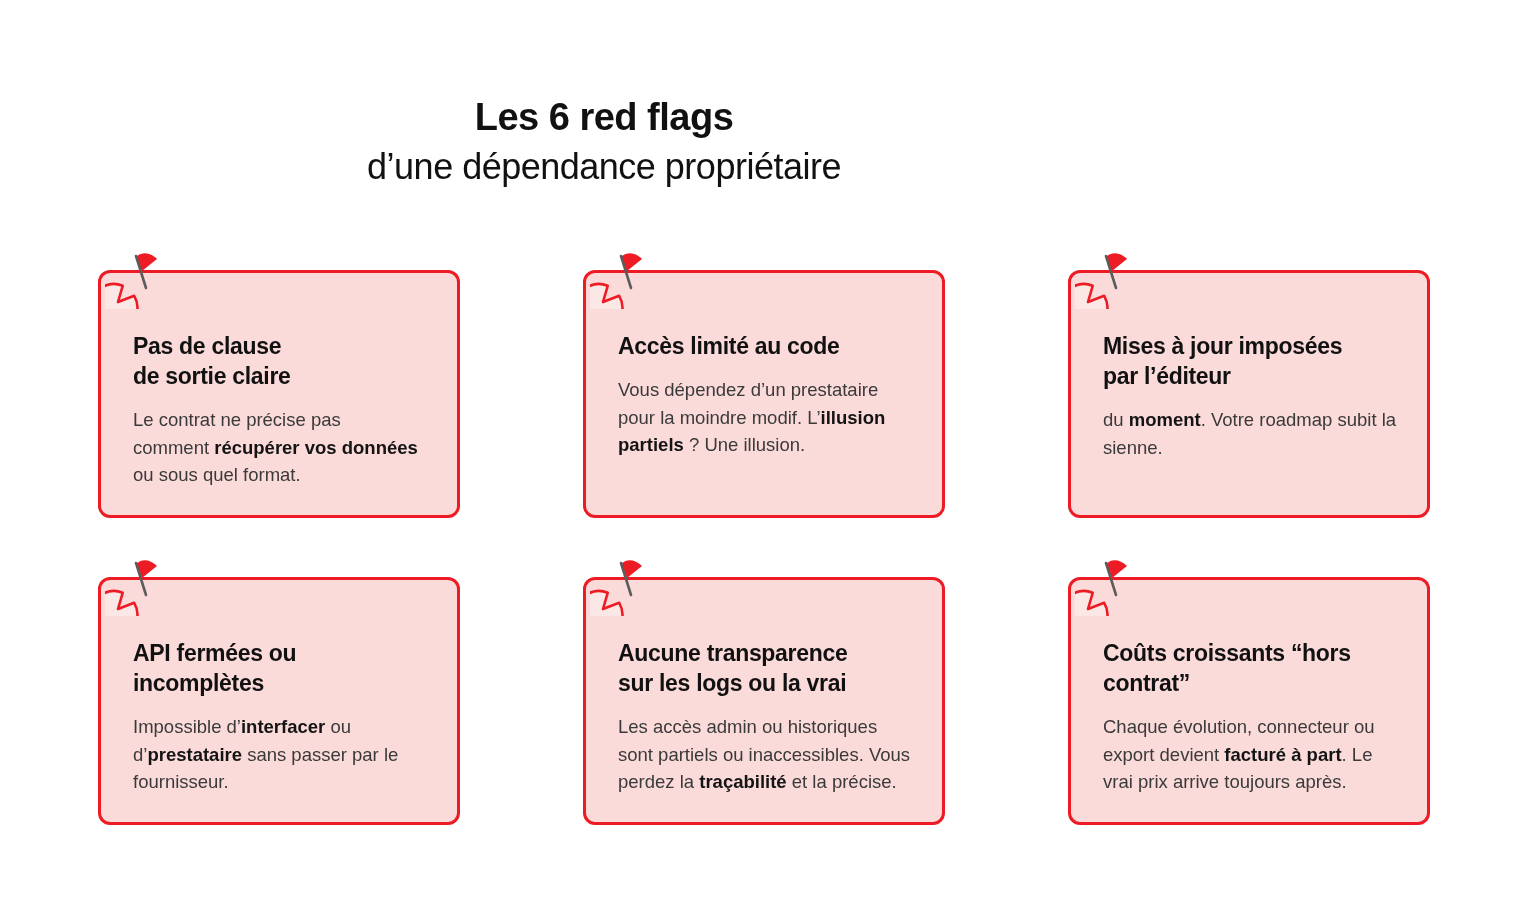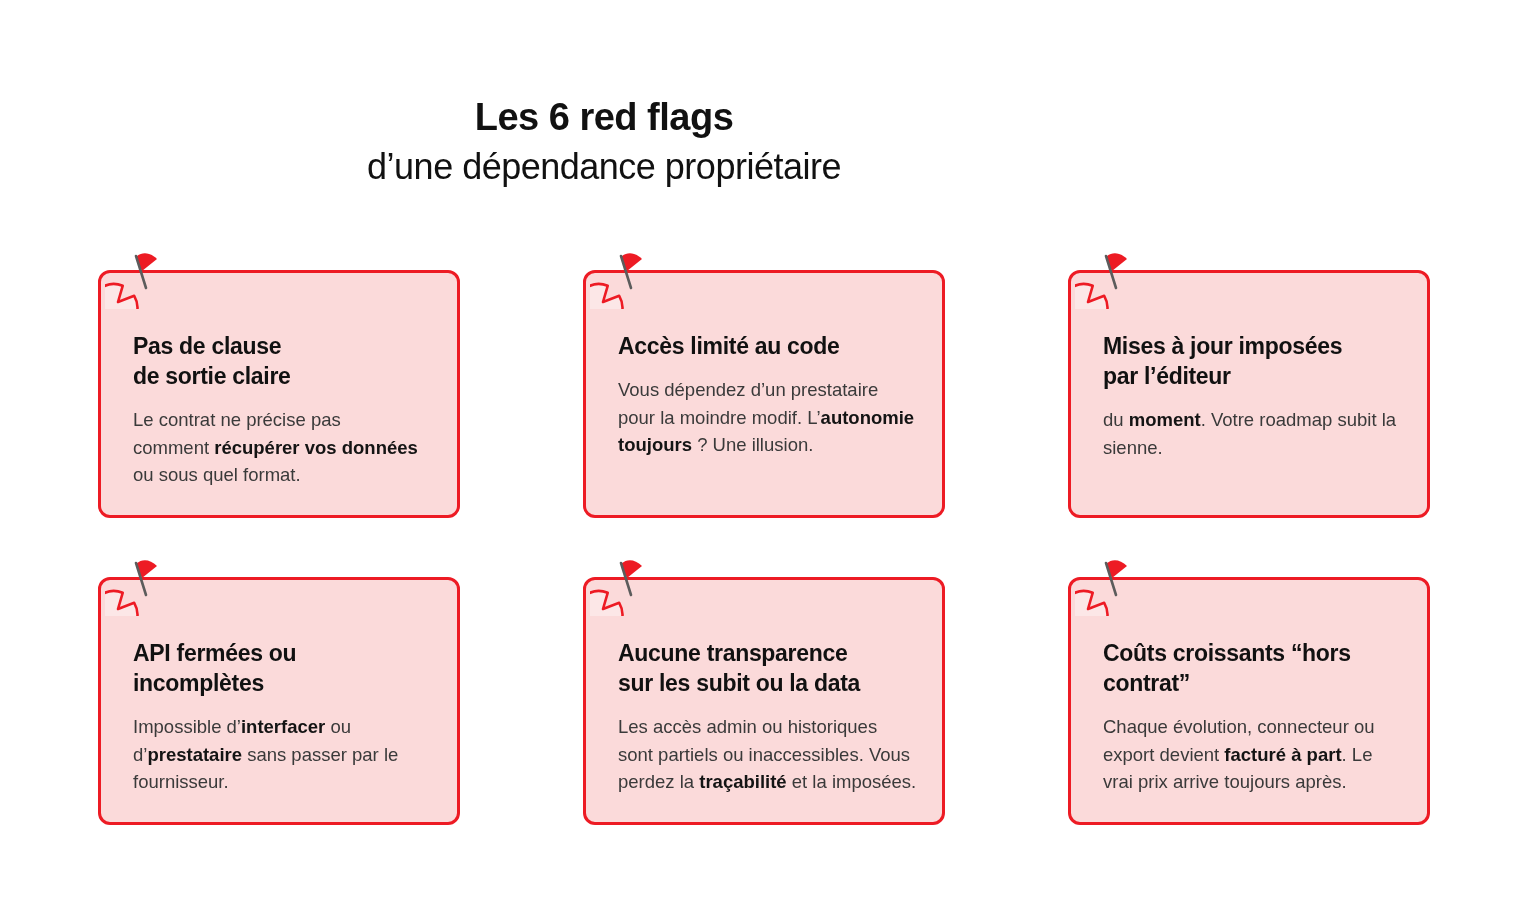--- a/index.html
+++ b/index.html
@@ -92,22 +92,22 @@
     <svg class="bubble" viewBox="0 0 66 66" aria-hidden="true">
       <path d="M 13 59 L 17.7 42.8 A 23.5 23.5 0 1 0 29.2 52.8 Z" fill="var(--bubble-bg)" stroke="var(--red)" stroke-width="2.6" stroke-linejoin="round"></path>
       <path d="M 31.5 13.5 C 37 8.5 45 9 52 16 L 37 28 C 34 23.5 32.3 18.5 31.5 13.5 Z" fill="var(--red)"></path>
       <line x1="31" y1="13" x2="41" y2="45" stroke="var(--pole-color)" stroke-width="2.6" stroke-linecap="round"></line>
     </svg>
     <div class="card-title">
           <span class="tline">Accès limité au code</span>
         </div>
     <div class="card-body">
           <span class="bline"><span>Vous dépendez d’un prestataire</span></span>
-          <span class="bline"><span>pour la moindre modif. L’</span><b>autonomie</b></span>
-          <span class="bline"><b>toujours</b><span> ? Une illusion.</span></span>
+          <span class="bline"><span>pour la moindre modif. L’</span><b>illusion</b></span>
+          <span class="bline"><b>partiels</b><span> ? Une illusion.</span></span>
         </div>
   </div>
 
   <div class="card">
     <svg class="bubble" viewBox="0 0 66 66" aria-hidden="true">
       <path d="M 13 59 L 17.7 42.8 A 23.5 23.5 0 1 0 29.2 52.8 Z" fill="var(--bubble-bg)" stroke="var(--red)" stroke-width="2.6" stroke-linejoin="round"></path>
       <path d="M 31.5 13.5 C 37 8.5 45 9 52 16 L 37 28 C 34 23.5 32.3 18.5 31.5 13.5 Z" fill="var(--red)"></path>
       <line x1="31" y1="13" x2="41" y2="45" stroke="var(--pole-color)" stroke-width="2.6" stroke-linecap="round"></line>
     </svg>
     <div class="card-title">
@@ -138,26 +138,26 @@
   </div>
 
   <div class="card">
     <svg class="bubble" viewBox="0 0 66 66" aria-hidden="true">
       <path d="M 13 59 L 17.7 42.8 A 23.5 23.5 0 1 0 29.2 52.8 Z" fill="var(--bubble-bg)" stroke="var(--red)" stroke-width="2.6" stroke-linejoin="round"></path>
       <path d="M 31.5 13.5 C 37 8.5 45 9 52 16 L 37 28 C 34 23.5 32.3 18.5 31.5 13.5 Z" fill="var(--red)"></path>
       <line x1="31" y1="13" x2="41" y2="45" stroke="var(--pole-color)" stroke-width="2.6" stroke-linecap="round"></line>
     </svg>
     <div class="card-title">
           <span class="tline">Aucune transparence</span>
-          <span class="tline">sur les subit ou la data</span>
+          <span class="tline">sur les logs ou la vrai</span>
         </div>
     <div class="card-body">
           <span class="bline"><span>Les accès admin ou historiques</span></span>
           <span class="bline"><span>sont partiels ou inaccessibles. Vous</span></span>
-          <span class="bline"><span>perdez la </span><b>traçabilité</b><span> et la imposées.</span></span>
+          <span class="bline"><span>perdez la </span><b>traçabilité</b><span> et la précise.</span></span>
         </div>
   </div>
 
   <div class="card">
     <svg class="bubble" viewBox="0 0 66 66" aria-hidden="true">
       <path d="M 13 59 L 17.7 42.8 A 23.5 23.5 0 1 0 29.2 52.8 Z" fill="var(--bubble-bg)" stroke="var(--red)" stroke-width="2.6" stroke-linejoin="round"></path>
       <path d="M 31.5 13.5 C 37 8.5 45 9 52 16 L 37 28 C 34 23.5 32.3 18.5 31.5 13.5 Z" fill="var(--red)"></path>
       <line x1="31" y1="13" x2="41" y2="45" stroke="var(--pole-color)" stroke-width="2.6" stroke-linecap="round"></line>
     </svg>
     <div class="card-title">

